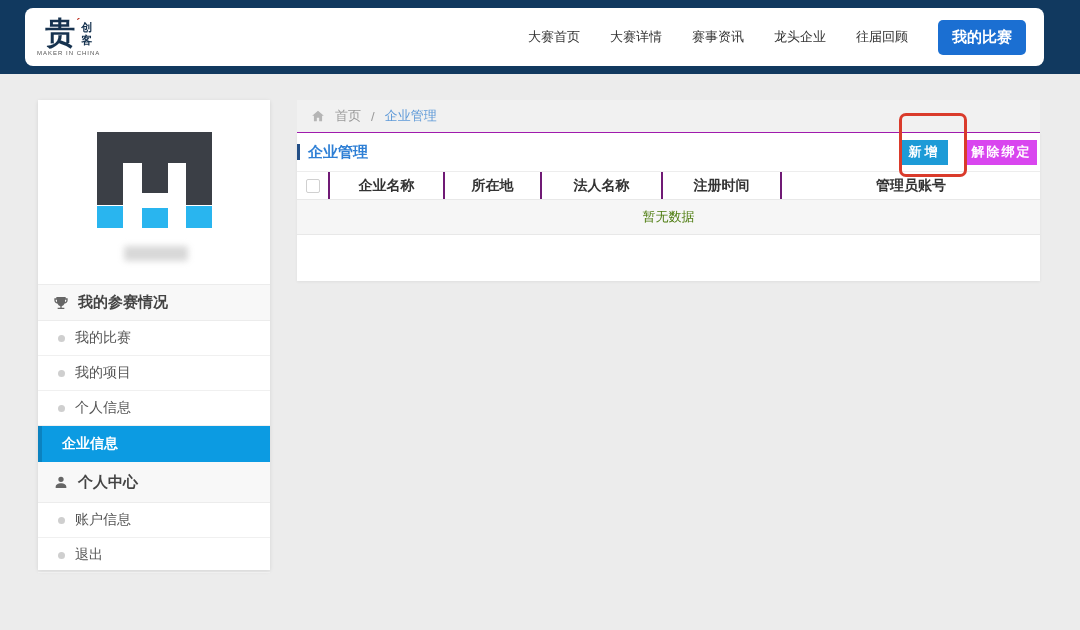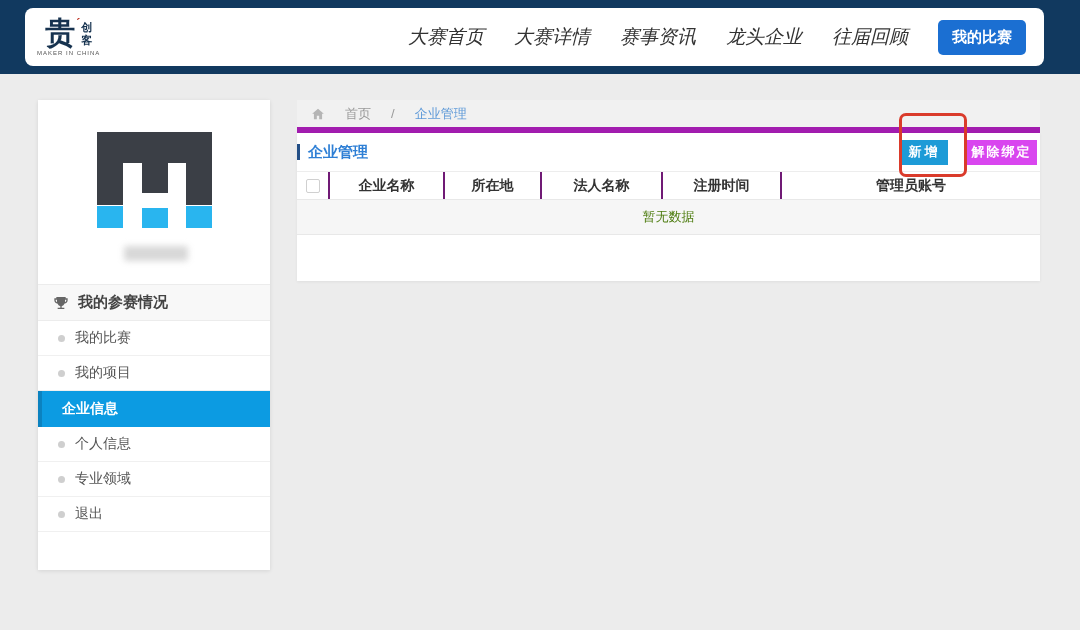--- a/index.html
+++ b/index.html
@@ -11,21 +11,21 @@
   .topbar-inner { position:absolute; left:25px; top:8px; width:1019px; height:58px;
     background:#ffffff; border-radius:8px; display:flex; align-items:center;
     justify-content:space-between; padding:0 18px 0 12px; }
   .logo { display:flex; flex-direction:column; align-items:center; line-height:1; }
   .logo-row { display:flex; align-items:flex-start; }
   .logo-seal { font-size:30px; font-weight:bold; color:#16324f; font-family:"DejaVu Serif","Liberation Serif",serif; }
   .logo-tick { color:#c0392b; font-size:12px; font-weight:bold; margin:0 1px; }
   .logo-name { display:flex; flex-direction:column; font-size:11px; color:#16324f; font-weight:bold; gap:2px; padding-top:4px; }
   .logo-tagline { font-size:6px; color:#555; letter-spacing:1px; margin-top:2px; }
   .nav { display:flex; align-items:center; gap:30px; }
-  .nav-item { font-size:19px; color:#333; cursor:pointer; white-space:nowrap;font-style:italic; }
+  .nav-item { font-size:13px; color:#333; cursor:pointer; white-space:nowrap; }
   .cta-btn { background:#1b6fd2; color:#fff; font-size:15px; font-weight:bold;
     padding:8px 14px; border-radius:5px; cursor:pointer; white-space:nowrap; }
 
   
   .sidebar { position:absolute; left:38px; top:100px; width:232px; height:470px;
     background:#ffffff; box-shadow:0 1px 4px rgba(0,0,0,0.10); }
   .avatar-block { height:185px; border-bottom:1px solid #ececec; position:relative; }
   .avatar-logo { position:absolute; left:59px; top:32px; }
   .username-blur { position:absolute; left:86px; top:146px; width:64px; height:15px;
     background:#d8d8d8; border-radius:2px; filter:blur(3px); }
@@ -35,22 +35,22 @@
   .side-section.tall { height:41px; }
   .side-icon { width:16px; height:16px; fill:#666; flex:0 0 16px; }
   .side-item { height:35px; display:flex; align-items:center; gap:10px;
     padding-left:20px; border-bottom:1px solid #f0f0f0; font-size:14px; color:#555; cursor:pointer; }
   .bullet { width:7px; height:7px; border-radius:50%; background:#cfcfcf; flex:0 0 7px; }
   .side-item.active { height:36px; background:#0c9be2; color:#ffffff;
     border-left:4px solid #0b82c0; border-bottom:none; padding-left:20px; font-weight:bold; }
 
   
   .breadcrumb { position:absolute; left:297px; top:100px; width:743px; height:33px;
-    background:#f1f1f1; border-bottom:6px solid #a21caf; display:flex; align-items:center;
-    gap:20px; padding-left:14px; font-size:13px; color:#9a9a9a; }
+    background:#f1f1f1; border-bottom:1px solid #a21caf; display:flex; align-items:center;
+    gap:10px; padding-left:14px; font-size:13px; color:#9a9a9a; }
   .home-icon { width:14px; height:14px; fill:#b5b5b5; }
   .crumb-current { color:#5f9ad8; }
   .panel { position:absolute; left:297px; top:133px; width:743px; height:148px;
     background:#ffffff; box-shadow:0 1px 3px rgba(0,0,0,0.06); }
   .title-row { height:39px; display:flex; align-items:center; border-bottom:1px solid #ededed; }
   .title-bar { width:3px; height:16px; background:#234f86; margin-right:8px; }
   .panel-title { font-size:15px; font-weight:bold; color:#2e7fd5; }
   .btn-group { margin-left:auto; display:flex; gap:18px; padding-right:3px; }
   .btn-add { background:#1d9bd7; color:#fff; font-size:13px; font-weight:bold;
     width:47px; height:25px; display:flex; align-items:center; justify-content:center;
@@ -122,32 +122,38 @@
       <span>我的参赛情况</span>
     </div>
     <div class="side-item">
       <span class="bullet"></span>
       <span>我的比赛</span>
     </div>
     <div class="side-item">
       <span class="bullet"></span>
       <span>我的项目</span>
     </div>
+    <div class="side-item">
+      <span class="bullet"></span>
+      <span>个人信息</span>
+    </div>
     <div class="side-item active">
 
       <span>企业信息</span>
     </div>
+
+    <div class="side-section tall">
+      <svg class="side-icon" viewBox="0 0 24 24">
+        <path d="M12 12a4 4 0 1 0 0-8 4 4 0 0 0 0 8zm0 2c-4.4 0-8 2.2-8 5v2h16v-2c0-2.8-3.6-5-8-5z"></path>
+      </svg>
+      <span>个人中心</span>
+    </div>
     <div class="side-item">
       <span class="bullet"></span>
-      <span>个人信息</span>
-    </div>
-
-    <div class="side-item">
-      <span class="bullet"></span>
-      <span>专业领域</span>
+      <span>账户信息</span>
     </div>
     <div class="side-item">
       <span class="bullet"></span>
       <span>退出</span>
     </div>
   </div>
 
   <div class="breadcrumb">
     <svg class="home-icon" viewBox="0 0 24 24">
       <path d="M12 3l10 8.5h-3V21h-5v-6h-4v6H5v-9.5H2z"></path>

